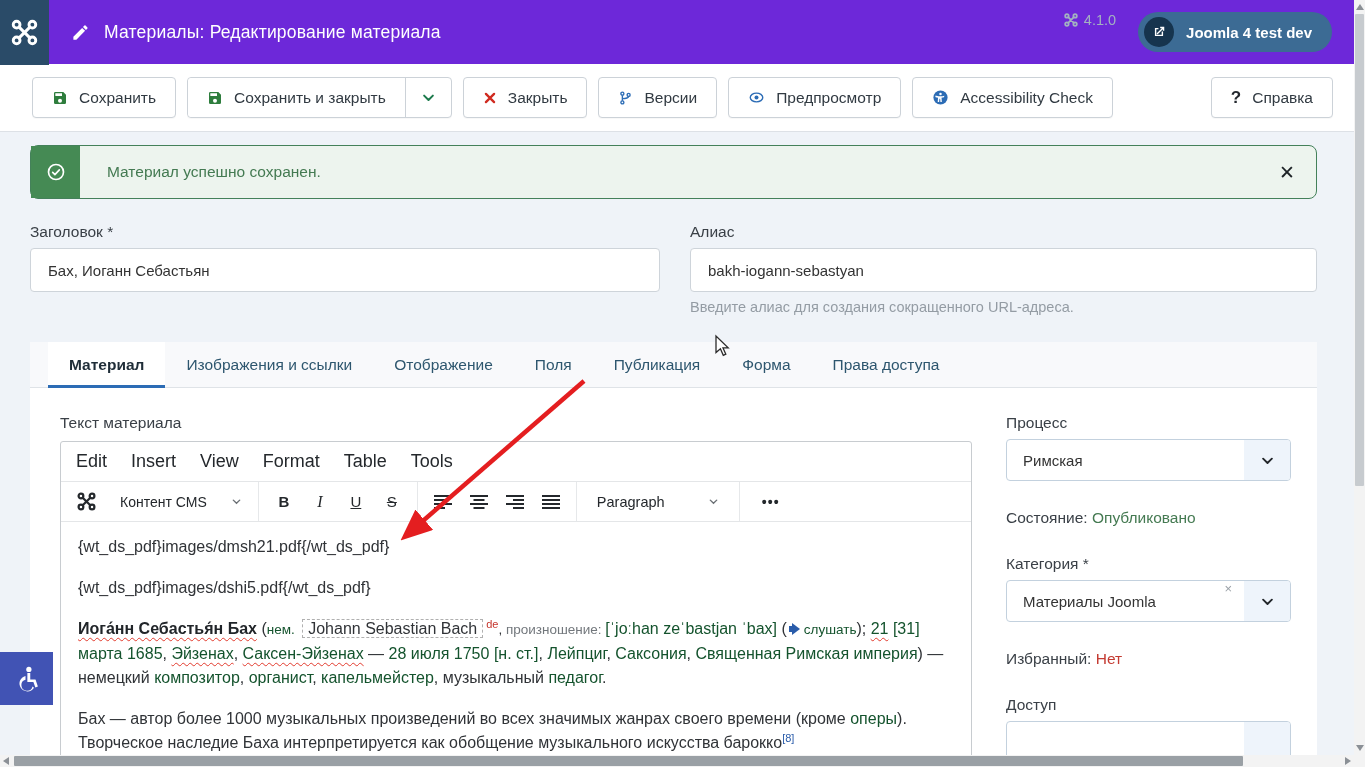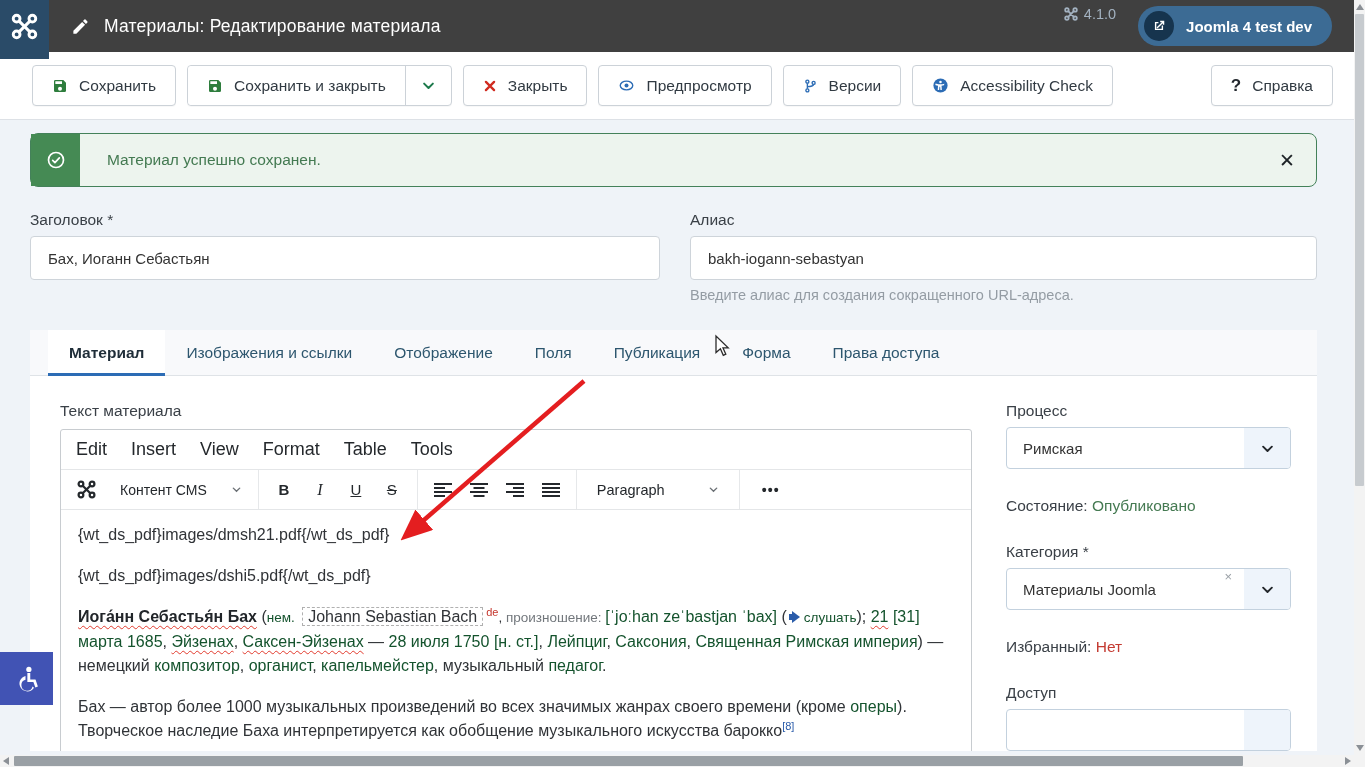--- a/index.html
+++ b/index.html
@@ -1,20 +1,20 @@
 <!DOCTYPE html>
 <html><head>
 <meta charset="utf-8">
 <style>
   *{margin:0;padding:0;box-sizing:border-box}
   html,body{width:1365px;height:767px;overflow:hidden}
   body{font-family:"Liberation Sans","DejaVu Sans",sans-serif;background:#eff3f8;position:relative}
 
   
-  .topbar{height:52px;background:#404040;display:flex;align-items:center;position:relative}
+  .topbar{height:64px;background:#6d28d9;display:flex;align-items:center;position:relative}
   .logo-sq{width:49px;height:66px;background:#2a4b68;display:flex;align-items:center;justify-content:center;flex:0 0 auto}
   .topbar .pencil{margin-left:22px;display:flex;align-items:center}
   .page-title{color:#fff;font-size:17.5px;font-weight:500;margin-left:14px;letter-spacing:.2px}
   .top-right{margin-left:auto;display:flex;align-items:flex-start;gap:22px;padding-right:33px}
   .version{display:flex;align-items:center;gap:6px;color:#a3b2c0;font-size:14.5px}
   .env-pill{display:flex;align-items:center;gap:12px;background:#3c6b94;border:none;border-radius:26px;padding:5px 20px 5px 6px;height:40px;cursor:pointer}
   .env-pill .circ{width:30px;height:30px;border-radius:50%;background:#16344e;display:flex;align-items:center;justify-content:center}
   .env-pill .lbl{color:#fff;font-size:15px;font-weight:700}
 
   
@@ -171,34 +171,34 @@
         </svg>
     </span>
   </div>
   <button class="btn">
     <svg width="14" height="14" viewBox="0 0 24 24" fill="none" stroke="#d02b20" stroke-width="4" stroke-linecap="round">
         <path d="M5 5l14 14M19 5L5 19"></path>
       </svg>
     <span>Закрыть</span>
   </button>
   <button class="btn">
-    <svg width="17" height="15" viewBox="0 0 24 24">
-        <ellipse cx="12" cy="12" rx="10" ry="7" fill="none" stroke="#2c6cb5" stroke-width="2.2"></ellipse>
-        <circle cx="12" cy="12" r="3.2" fill="#2c6cb5"></circle>
-      </svg>
-    <span>Предпросмотр</span>
-  </button>
-  <button class="btn">
     <svg width="15" height="16" viewBox="0 0 24 24" fill="none" stroke="#2c6cb5" stroke-width="2.2">
         <circle cx="7" cy="5" r="2.4"></circle>
         <circle cx="7" cy="19" r="2.4"></circle>
         <circle cx="17" cy="7" r="2.4"></circle>
         <path d="M7 7.5v9M7 13c6 0 10-1.5 10-3.5"></path>
       </svg>
     <span>Версии</span>
+  </button>
+  <button class="btn">
+    <svg width="17" height="15" viewBox="0 0 24 24">
+        <ellipse cx="12" cy="12" rx="10" ry="7" fill="none" stroke="#2c6cb5" stroke-width="2.2"></ellipse>
+        <circle cx="12" cy="12" r="3.2" fill="#2c6cb5"></circle>
+      </svg>
+    <span>Предпросмотр</span>
   </button>
   <button class="btn">
     <svg width="17" height="17" viewBox="0 0 24 24">
         <circle cx="12" cy="12" r="10" fill="#2c6cb5"></circle>
         <circle cx="12" cy="7" r="1.8" fill="#fff"></circle>
         <path d="M6.5 9.5c3.5 1 7.5 1 11 0l-.6 2c-1.2.35-2.4.6-3.4.7l.4 6h-2l-.4-4.5h-1l-.4 4.5h-2l.4-6c-1-.1-2.2-.35-3.4-.7l-.6-2z" fill="#fff"></path>
       </svg>
     <span>Accessibility Check</span>
   </button>
   <button class="btn btn-help">

